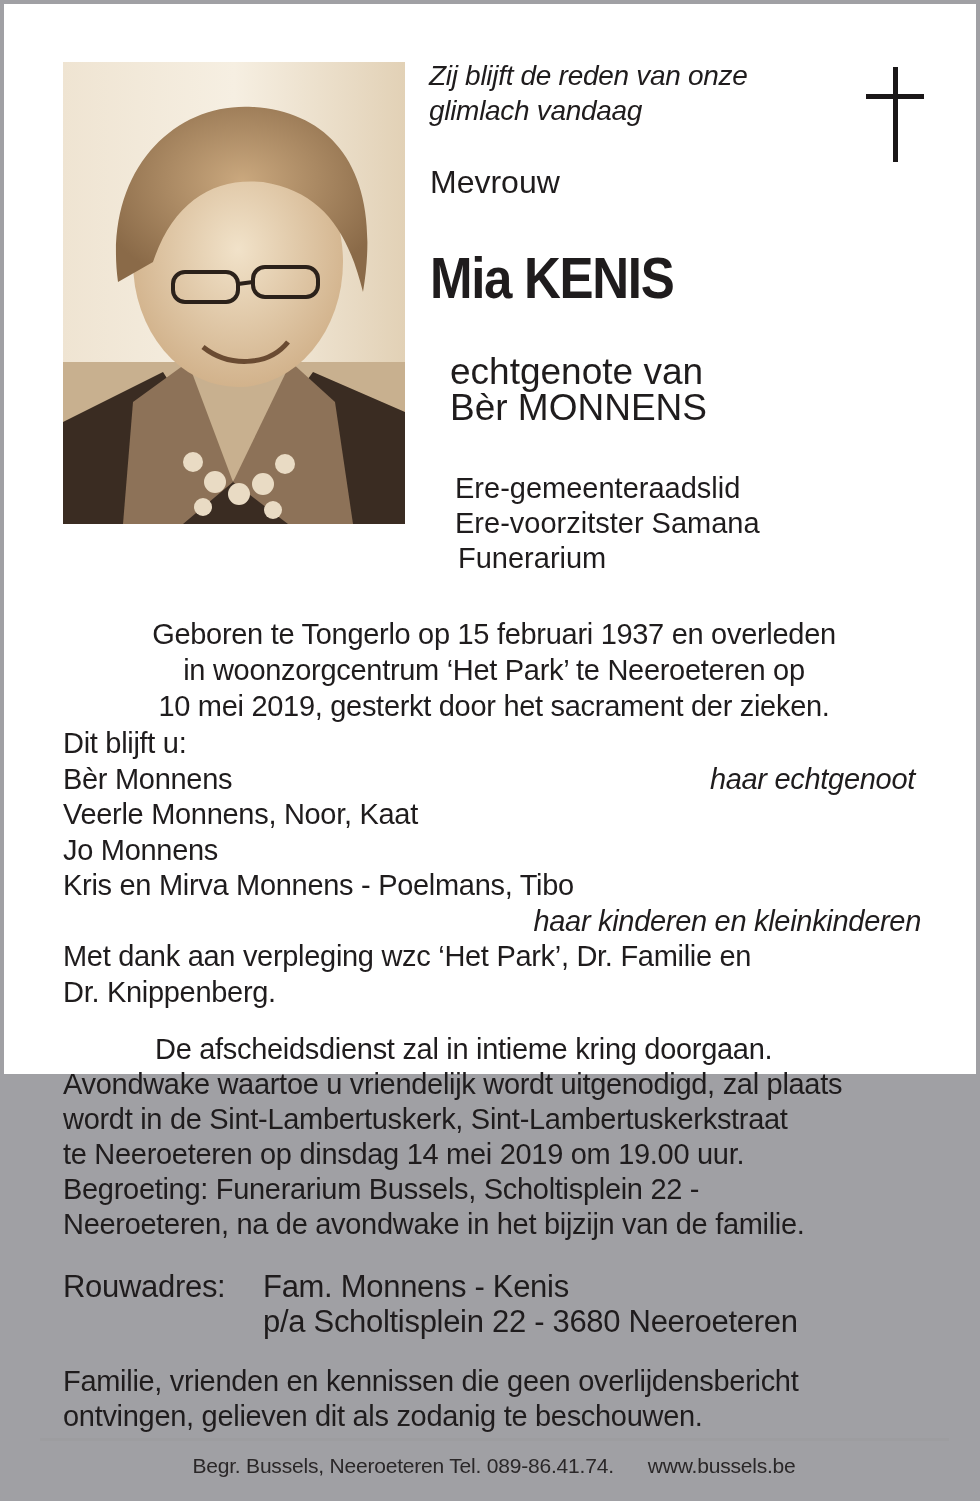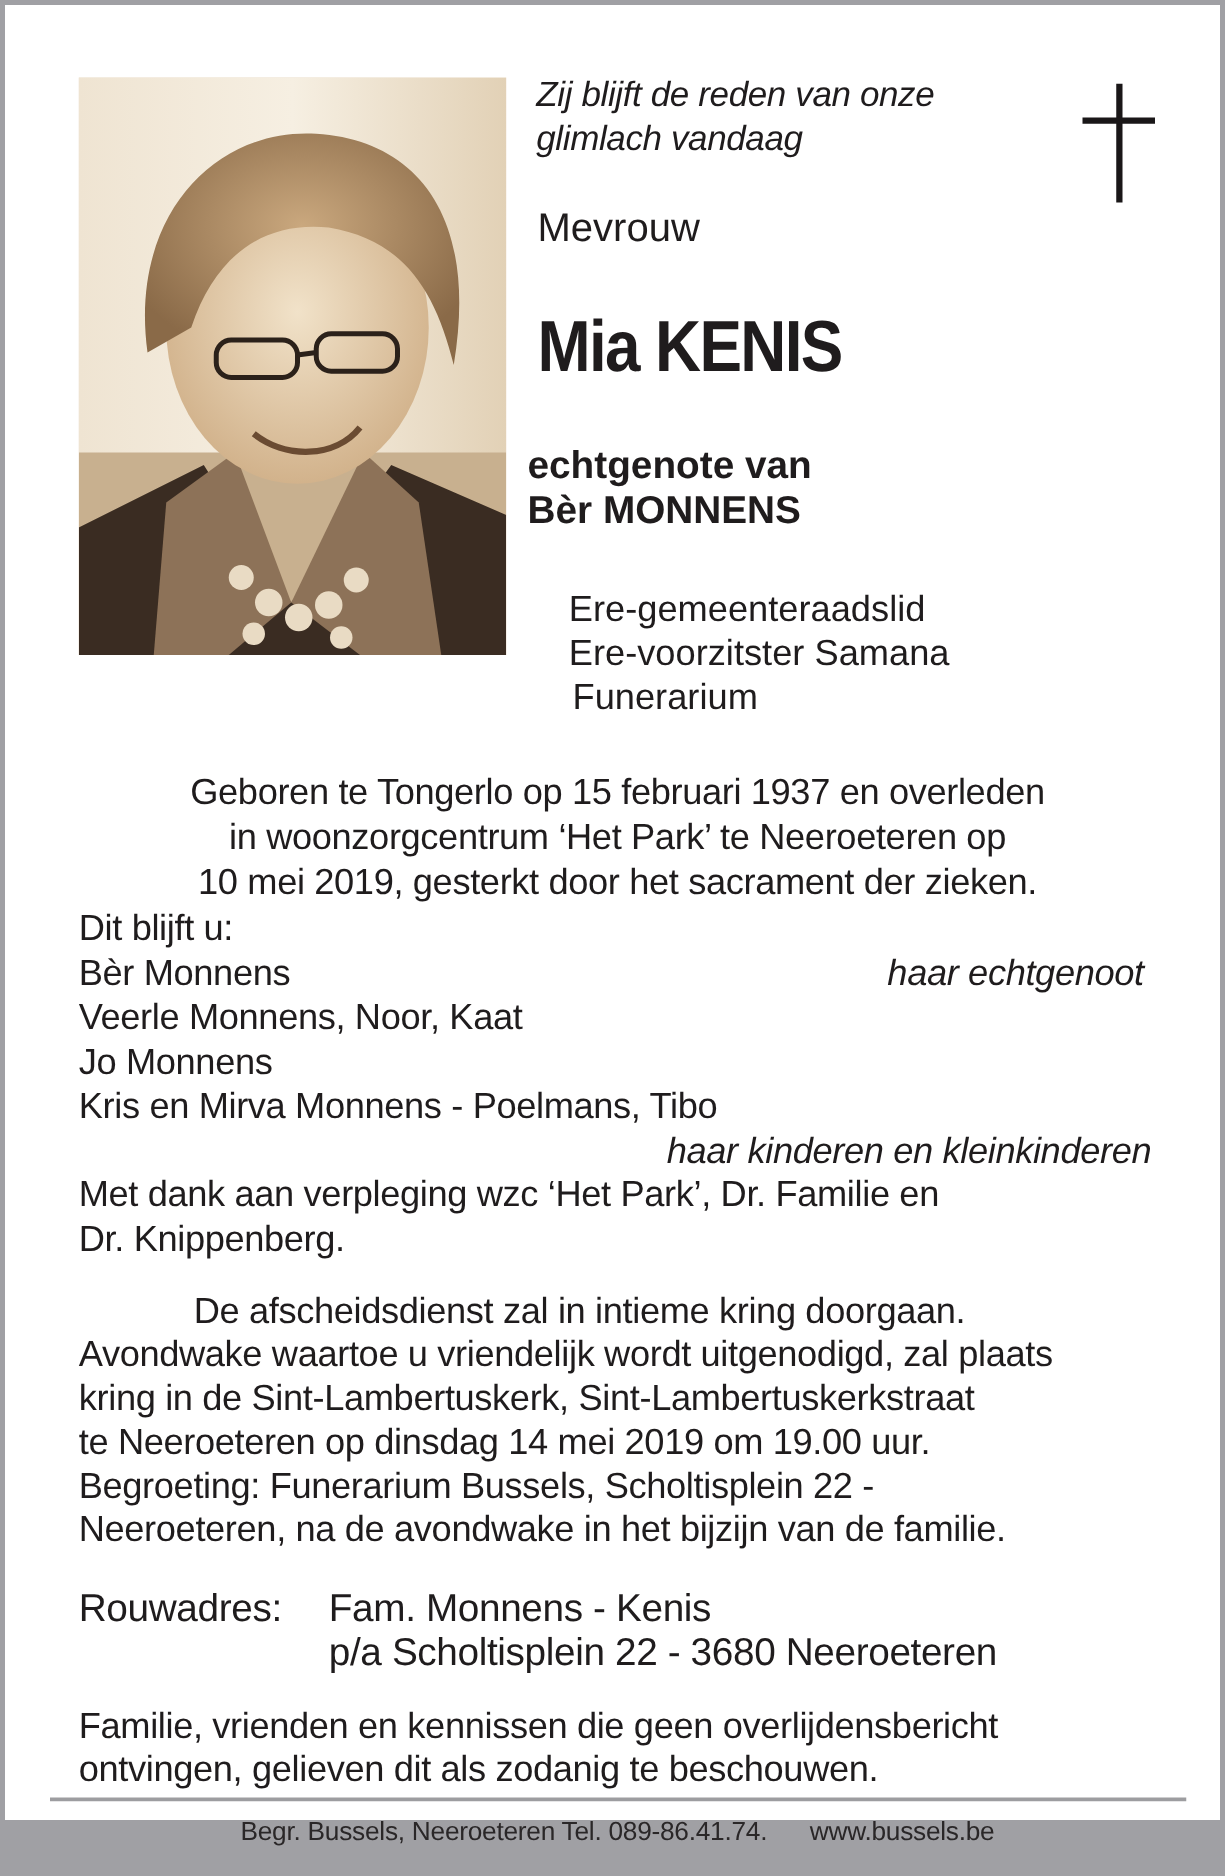--- a/index.html
+++ b/index.html
@@ -4,21 +4,21 @@
 <style>
   html, body { margin: 0; padding: 0; }
   body {
     width: 980px; height: 1501px;
     background: #a0a0a4;
     font-family: "Liberation Sans", sans-serif;
     color: #1f1c1d;
   }
   .card {
     position: absolute; left: 4px; top: 4px;
-    width: 972px; height: 1452px;
+    width: 972px; height: 1070px;
     background: #ffffff;
   }
   .abs { position: absolute; }
   .photo {
     position: absolute; left: 59px; top: 58px;
     width: 342px; height: 462px;
     overflow: hidden;
     background: #e9dcc6;
   }
   .quote {
@@ -26,21 +26,21 @@
     line-height: 35px; letter-spacing: -0.3px;
   }
   .cross { left: 862px; top: 63px; width: 60px; height: 96px; }
   .cross .v { position: absolute; left: 27px; top: 0; width: 5px; height: 95px; background: #1a1718; }
   .cross .h { position: absolute; left: 0; top: 27px; width: 58px; height: 5px; background: #1a1718; }
   .salutation { left: 426px; top: 160px; font-size: 32px; }
   .name {
     left: 426px; top: 240px; font-size: 58px; font-weight: bold;
     letter-spacing: -1.5px; transform: scaleX(0.88); transform-origin: left top;
   }
-  .spouse { left: 418px; top: 350px; font-size: 31px; font-weight: bold; line-height: 36px; }
+  .spouse { left: 446px; top: 350px; font-size: 37px; font-weight: normal; line-height: 36px; }
   .titles { left: 451px; top: 467px; font-size: 29px; line-height: 35px; }
   .titles .l3 { padding-left: 3px; }
   .birth {
     left: 60px; width: 860px; top: 612px; font-size: 29px; line-height: 36px;
     text-align: center; letter-spacing: -0.3px;
   }
   .family { left: 59px; top: 722px; width: 860px; font-size: 29px; line-height: 35.5px; letter-spacing: -0.3px; }
   .row { position: relative; height: 35.5px; }
   .row .rel { position: absolute; right: 8px; top: 0; font-style: italic; }
   .row.relonly .rel { right: 2px; font-style: italic; }
@@ -150,21 +150,21 @@
     <div class="row relonly">
       <span class="rel">haar kinderen en kleinkinderen</span>
     </div>
     <div class="row">Met dank aan verpleging wzc ‘Het Park’, Dr. Familie en</div>
     <div class="row">Dr. Knippenberg.</div>
   </div>
 
   <div class="abs ceremony">
     <div class="first">De afscheidsdienst zal in intieme kring doorgaan.</div>
     <div>Avondwake waartoe u vriendelijk wordt uitgenodigd, zal plaats</div>
-    <div>kring in de Sint-Lambertuskerk, Sint-Lambertuskerkstraat</div>
+    <div>wordt in de Sint-Lambertuskerk, Sint-Lambertuskerkstraat</div>
     <div>te Neeroeteren op dinsdag 14 mei 2019 om 19.00 uur.</div>
     <div>Begroeting: Funerarium Bussels, Scholtisplein 22 -</div>
     <div>Neeroeteren, na de avondwake in het bijzijn van de familie.</div>
   </div>
 
   <div class="abs address">
     <div>
       <span class="label">Rouwadres:</span><span>Fam. Monnens - Kenis</span>
     </div>
     <div class="indent">p/a Scholtisplein 22 - 3680 Neeroeteren</div>

